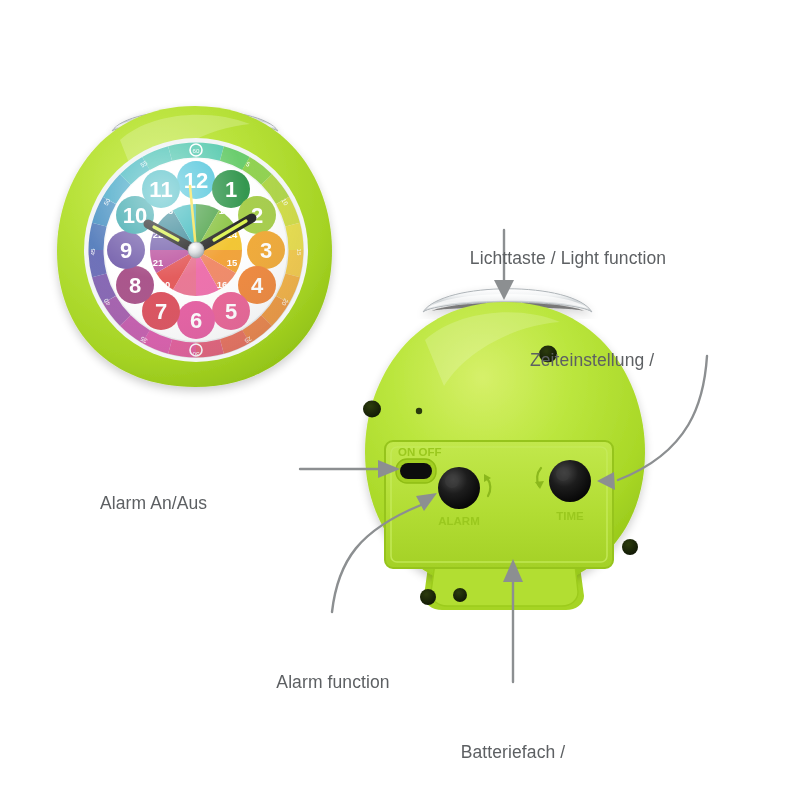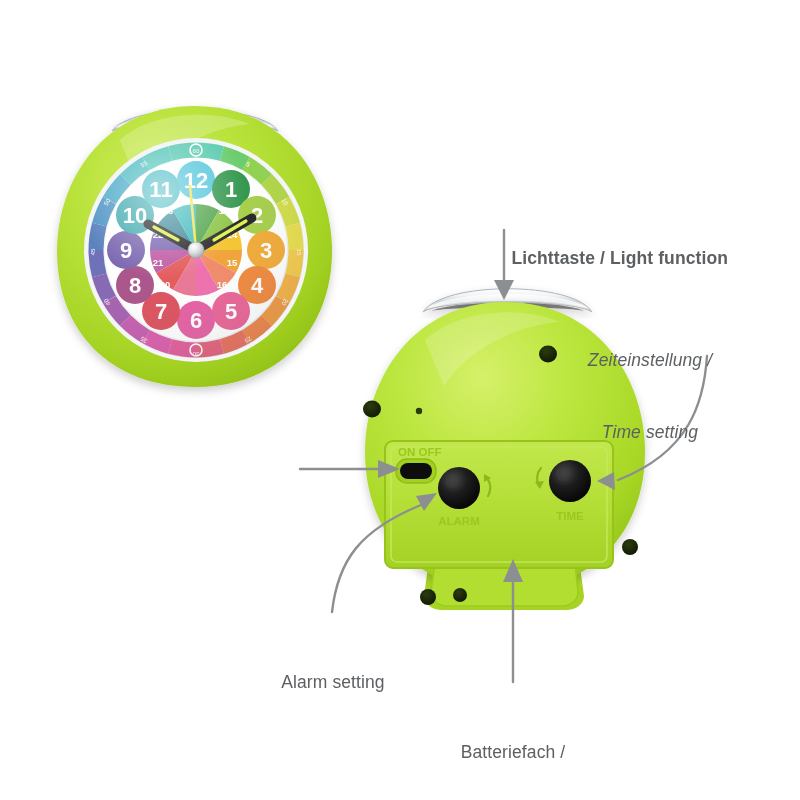--- a/index.html
+++ b/index.html
@@ -30,22 +30,22 @@
   }
   .callout-text {
     position: absolute;
     color: #5d6063;
     font-family: "Liberation Sans", sans-serif;
     font-size: 17.5px;
     line-height: 24px;
     white-space: pre;
     letter-spacing: 0.1px;
   }
-  .ta-left   { text-align: right; font-weight: bold; }
-  .ta-right  { text-align: center; font-style: italic; }
+  .ta-left   { text-align: center; }
+  .ta-right  { text-align: left; }
   .ta-center { text-align: center; }
 </style>
 </head>
 <body>
 
 <div id="stage">
 
   <svg id="scene" viewBox="0 0 800 800">
     <defs>
 
@@ -369,28 +369,28 @@
       </g>
     </g>
   </svg>
 
   <div class="callout-text ta-left" style="left:408px; top:198px; width:320px;">
     <div>Lichttaste / Light function</div>
   </div>
 
   <div class="callout-text ta-right" style="left:530px; top:300px; width:240px;">
     <div>Zeiteinstellung /</div>
-    <div>Time setting</div>
   </div>
 
   <div class="callout-text ta-right" style="left:100px; top:443px; width:176px;">
+    <div>Alarm An/Aus</div>
   </div>
 
   <div class="callout-text ta-center" style="left:205px; top:622px; width:256px;">
-    <div>Alarm setting</div>
+    <div>Alarm function</div>
   </div>
 
   <div class="callout-text ta-center" style="left:383px; top:692px; width:260px;">
     <div>Batteriefach /</div>
     
   </div>
 
 </div>
 
 </body></html>

